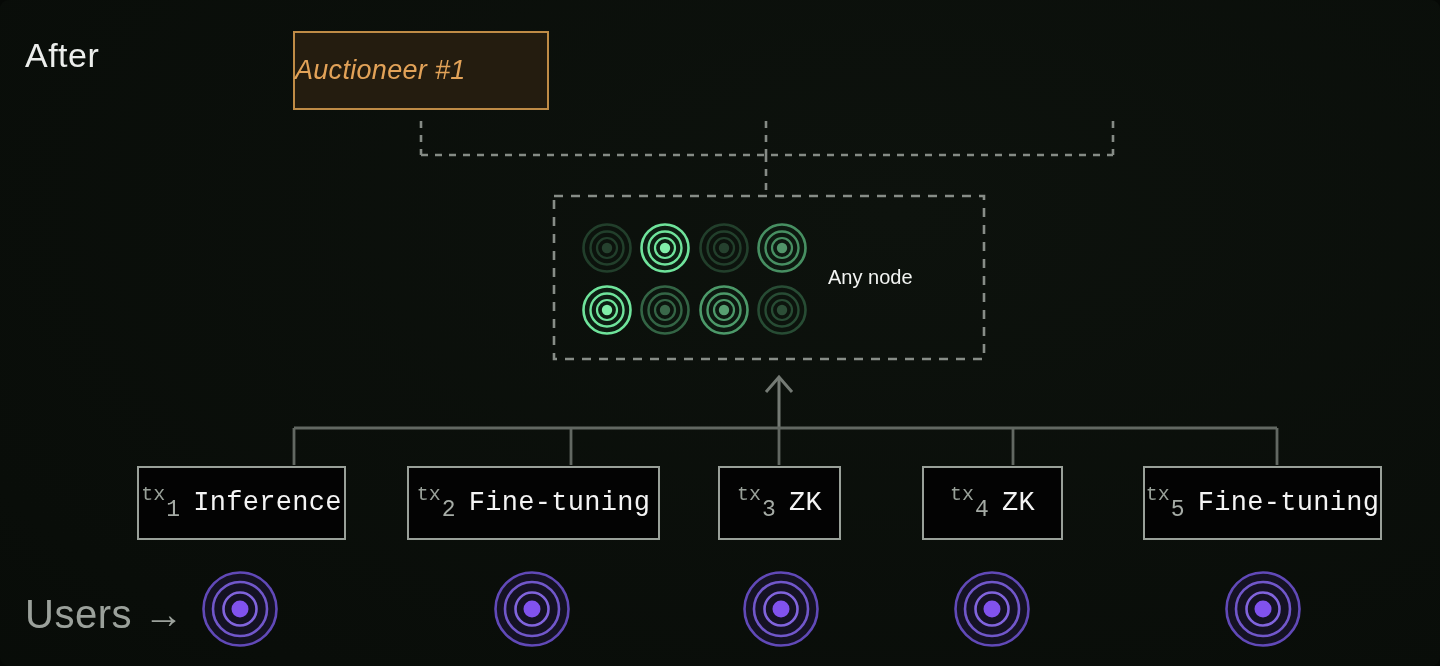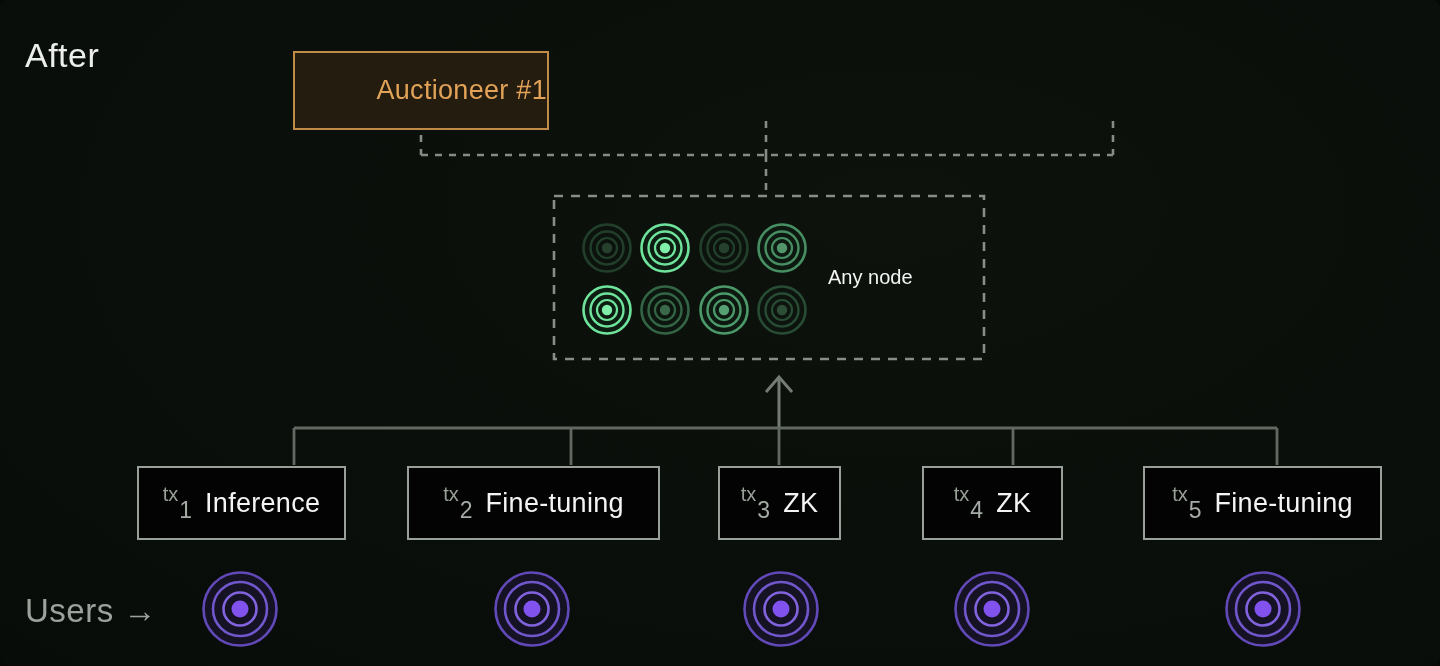--- a/index.html
+++ b/index.html
@@ -13,42 +13,42 @@
     background:radial-gradient(130% 150% at 62% 32%, #0d120d 0%, #090d09 55%, #050805 100%);
     border-radius:9px;
   }
   .wires{position:absolute;left:0;top:0;width:1440px;height:666px;}
 
   .after-label{
     position:absolute;left:25px;top:36px;
     font-size:34px;font-weight:500;color:#eceeec;letter-spacing:.5px;
   }
   .auctioneer{
-    position:absolute;top:51px;height:79px;box-sizing:border-box;
+    position:absolute;top:31px;height:79px;box-sizing:border-box;
     background:#241c0f;border:2px solid #bf8b46;
-    display:flex;align-items:center;justify-content:flex-end;
+    display:flex;align-items:center;justify-content:flex-start;font-style:italic;
   }
   .auctioneer span{
     color:#e2a258;font-size:27px;font-weight:500;letter-spacing:.3px;
   }
   .anynode-label{
     position:absolute;left:828px;top:266px;
     color:#f2f4f2;font-size:20px;font-weight:500;
   }
   .txbox{
     position:absolute;top:466px;height:74px;box-sizing:border-box;
     background:#030303;border:2px solid #99a099;
-    display:flex;align-items:center;justify-content:center;
+    display:flex;align-items:center;justify-content:center;font-family:Liberation Mono, monospace;
   }
   .tx-prefix{color:#98a098;font-size:20px;transform:translateY(-9px);}
   .tx-num{color:#a5aba5;font-size:23px;transform:translateY(7px);margin-left:1px;}
   .tx-label{color:#f4f4f4;font-size:27px;font-weight:500;margin-left:13px;letter-spacing:.3px;}
   .users-label{
     position:absolute;left:25px;top:592px;
-    color:#9ba19b;font-size:33px;font-weight:400;letter-spacing:.5px;
+    color:#9ba19b;font-size:40px;font-weight:400;letter-spacing:.5px;
   }
 </style>
 </head>
 <body>
 
 <div class="stage">
 
   <svg class="wires" viewBox="0 0 1440 666">
     <defs>
       <g id="gnode">

